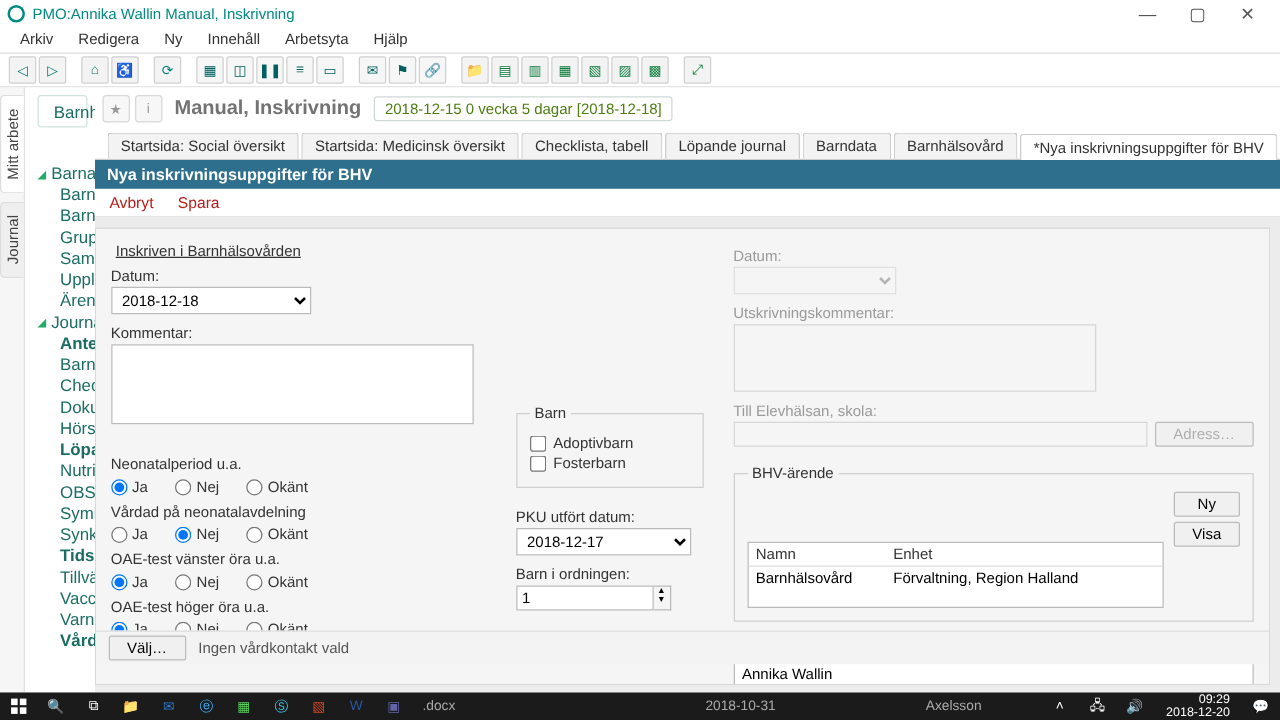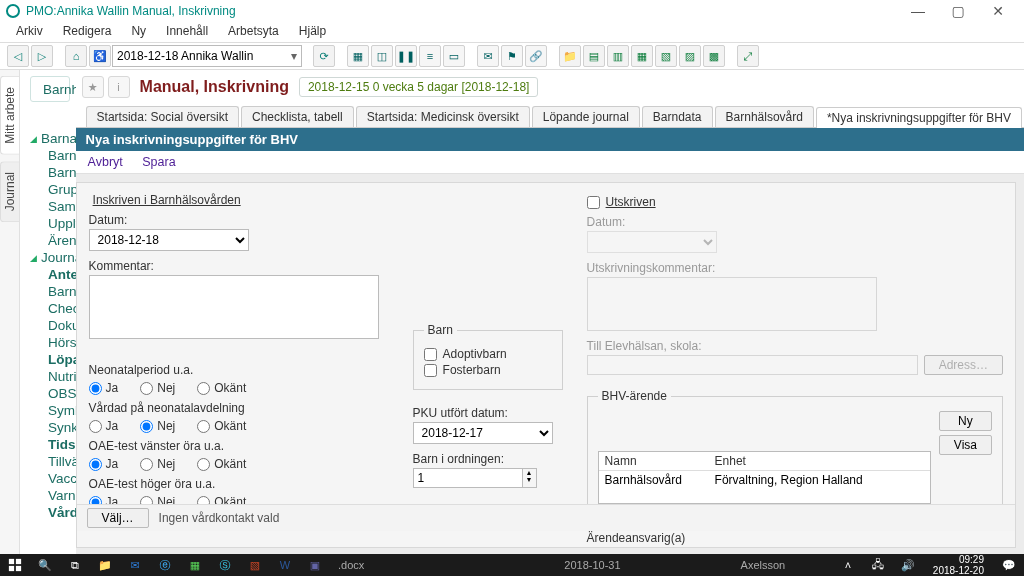--- a/index.html
+++ b/index.html
@@ -36,29 +36,29 @@
 .sidebar .grp .folder { width:20px; height:16px; background:#2ca89c; border-radius:2px; margin-right:6px; position:relative; }
 .sidebar .node { padding: 1px 0; white-space: nowrap; }
 .sidebar .node.section::before { content: "◢"; font-size: 9px; margin-right: 4px; color: #2a6; display:inline-block; transform: translateY(-1px); }
 .sidebar .node.bold { font-weight: bold; }
 .sidebar .sub { padding-left: 18px; }
 
 
 .main { flex: 1; display: flex; flex-direction: column; background: #fff; position: relative; }
 .headerbox { display:flex; align-items:center; padding:6px 6px 4px 6px; }
 .headerbox .mini { width:22px; height:22px; border:1px solid #d8d8d8; background:#f7f7f7; border-radius:3px; margin-right:4px; display:flex; align-items:center; justify-content:center; color:#999; font-size:11px; }
-.headerbox .title { font-weight:bold; font-size:16px; color:#7f1d1d; margin-left:6px; }
+.headerbox .title { font-weight:bold; font-size:16px; color:#737373; margin-left:6px; }
 .headerbox .meta { font-size:12px; color:#4d7c0f; margin-left:10px; border:1px solid #cfd8d6; border-radius:3px; padding:2px 8px; background:#fff; }
 
 .tabstrip { display:flex; font-size:12px; color:#333; padding-left:10px; border-bottom:1px solid #ccc; margin-top:4px; }
 .tabstrip .tab { padding:3px 10px; border:1px solid #ccc; border-bottom:none; background:#f3f3f3; margin-right:2px; border-radius:3px 3px 0 0; white-space:nowrap; }
 .tabstrip .tab.active { background:#fff; position:relative; top:1px; }
 
 .bluebar { background:#2d6f8c; color:#fff; font-weight:bold; font-size:13px; padding:4px 10px; }
-.actionbar { font-size:12.5px; padding:4px 12px; color:#4c1d95; border-bottom:1px solid #e0e0e0; }
+.actionbar { font-size:12.5px; padding:4px 12px; color:#b91c1c; border-bottom:1px solid #e0e0e0; }
 .actionbar span { margin-right:16px; cursor:pointer; }
 
 
 .formwrap { flex:1; display:flex; background:#ececec; padding:8px 8px 6px 0; overflow:hidden; position:relative; }
 .formpanel { flex:1; background:#f5f5f5; border:1px solid #d8d8d8; padding:10px 12px; overflow:auto; position:relative; }
 fieldset { border:1px solid #cfcfcf; padding:8px 10px 10px 10px; margin-bottom:10px; }
 legend, .lgd { font-size:12px; color:#333; padding:0 4px; }
 .row { display:flex; }
 .col { display:flex; flex-direction:column; }
 .lbl { font-size:12px; color:#333; margin-bottom:2px; }
@@ -111,24 +111,20 @@
   <span>Arbetsyta</span>
   <span>Hjälp</span>
 </div>
 
 <div class="toolbar">
   <div class="tbtn">◁</div>
   <div class="tbtn">▷</div>
   <div class="tsep"></div>
   <div class="tbtn">⌂</div>
   <div class="tbtn">♿</div>
-  <div class="datebox">
-    <span>2018-12-18  Annika Wallin</span>
-    <span class="dd">▾</span>
-  </div>
   <div class="tsep"></div>
   <div class="tbtn">⟳</div>
   <div class="tsep"></div>
   <div class="tbtn dark">▦</div>
   <div class="tbtn dark">◫</div>
   <div class="tbtn dark">❚❚</div>
   <div class="tbtn dark">≡</div>
   <div class="tbtn dark">▭</div>
   <div class="tsep"></div>
   <div class="tbtn dark">✉</div>
@@ -188,22 +184,22 @@
   <div class="main">
     <div class="headerbox">
       <div class="mini">★</div>
       <div class="mini">i</div>
       <span class="title">Manual, Inskrivning</span>
       <span class="meta">2018-12-15   0 vecka 5 dagar  [2018-12-18]</span>
     </div>
 
     <div class="tabstrip" id="tabs">
         <div class="tab">Startsida: Social översikt</div>
+        <div class="tab">Startsida: Medicinsk översikt</div>
         <div class="tab">Checklista, tabell</div>
-        <div class="tab">Startsida: Medicinsk översikt</div>
         <div class="tab">Löpande journal</div>
         <div class="tab">Barndata</div>
         <div class="tab">Barnhälsovård</div>
         <div class="tab active">*Nya inskrivningsuppgifter för BHV</div>
       </div>
 
     <div class="bluebar">Nya inskrivningsuppgifter för BHV</div>
     <div class="actionbar">
       <span>Avbryt</span>
       <span>Spara</span>
@@ -307,24 +303,20 @@
             <div style="display:flex;">
               <input type="text" style="width: 110px;" value="1">
               <div style="display:flex; flex-direction:column; border:1px solid #bbb; border-left:none;">
                 <div style="font-size:7px; padding:0 3px;">▲</div>
                 <div style="font-size:7px; padding:0 3px;">▼</div>
               </div>
             </div>
           </div>
 
           <div class="col disabled-area" style="flex:1;">
-            <div class="ck" style="color:#333;">
-                <input type="checkbox" style="">
-                <span style="text-decoration:underline;">Utskriven</span>
-              </div>
             <div class="lbl dim" style="margin-top:4px;">Datum:</div>
             <select style="width:130px;" disabled=""><option></option></select>
             <div class="lbl dim" style="margin-top:8px;">Utskrivningskommentar:</div>
             <textarea style="width: 290px; height: 54px;" disabled=""></textarea>
             <div class="lbl dim" style="margin-top:8px;">Till Elevhälsan, skola:</div>
             <div style="display:flex; gap:6px;">
               <input type="text" disabled="" style="flex: 1 1 0%;">
               <button class="btn" disabled="">Adress…</button>
             </div>
 

